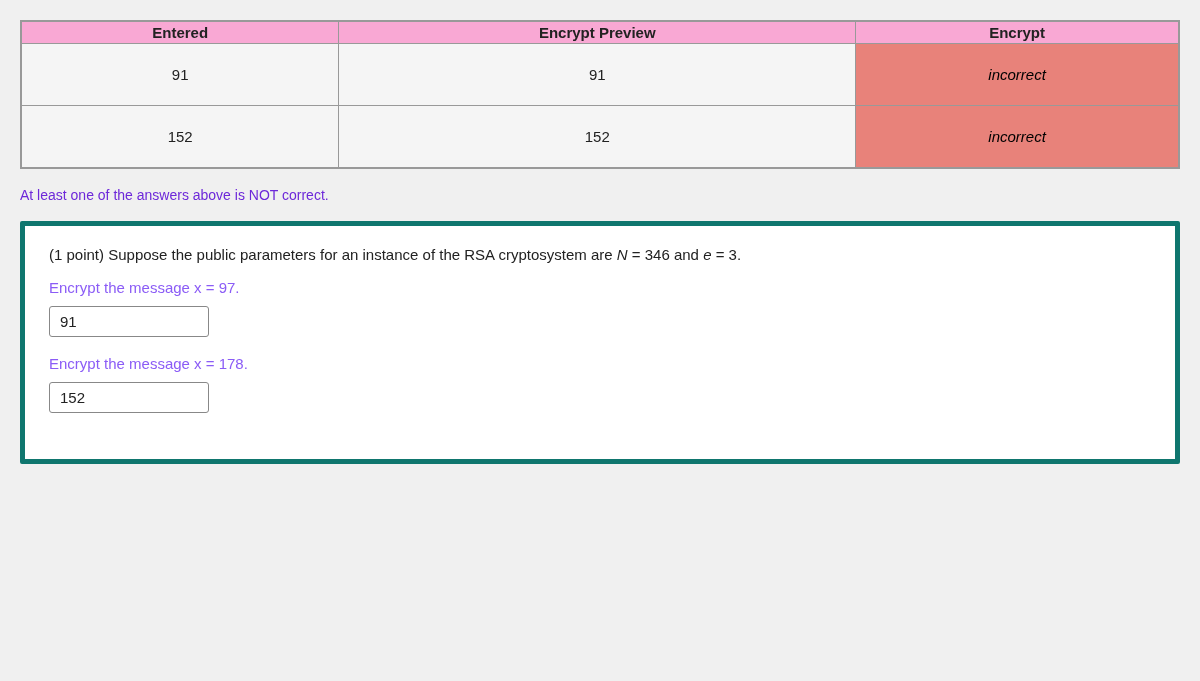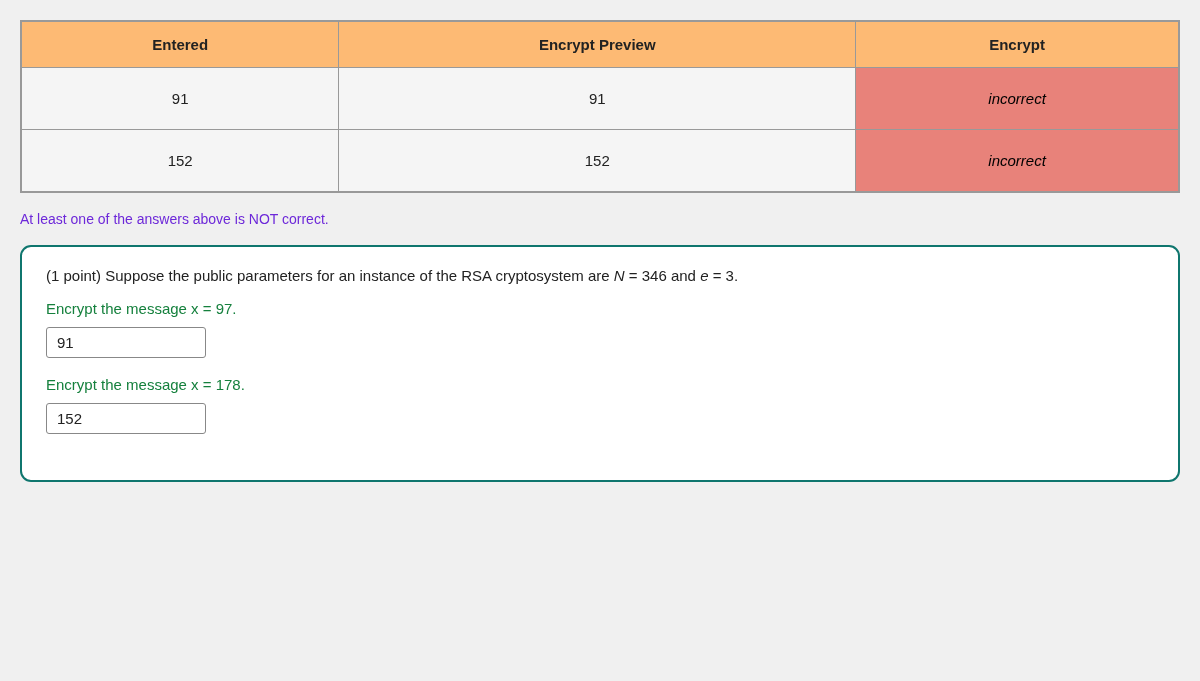--- a/index.html
+++ b/index.html
@@ -25,23 +25,23 @@
       margin-bottom: 18px;
       background: #fff;
     }
 
     .answer-table-wrapper table {
       width: 100%;
       border-collapse: collapse;
     }
 
     .answer-table-wrapper th {
-      background-color: #fdba74;
+      background-color: #f9a8d4;
       font-weight: bold;
-      padding: 14px 20px;
+      padding: 2px 20px;
       text-align: center;
       border: 1.5px solid #999;
       font-size: 15px;
     }
 
     .answer-table-wrapper td {
       padding: 22px 20px;
       text-align: center;
       border: 1.5px solid #999;
       font-size: 15px;
@@ -55,36 +55,36 @@
     }
 
     .not-correct-msg {
       color: #6d28d9;
       font-size: 14px;
       margin-bottom: 18px;
     }
 
     .question-box {
       background: #fff;
-      border: 2px solid #0f766e;
-      border-radius: 11px;
+      border: 5px solid #0f766e;
+      border-radius: 2px;
       padding: 20px 24px 28px 24px;
       width: 100%;
     }
 
     .question-text {
       font-size: 15px;
       margin-bottom: 16px;
       color: #222;
     }
 
     .encrypt-label {
       font-size: 15px;
       margin-bottom: 10px;
-      color: #15803d;
+      color: #8b5cf6;
     }
 
     .answer-input {
       border: 1.5px solid #888;
       border-radius: 3px;
       padding: 6px 10px;
       font-size: 15px;
       width: 160px;
       margin-bottom: 18px;
       display: block;

